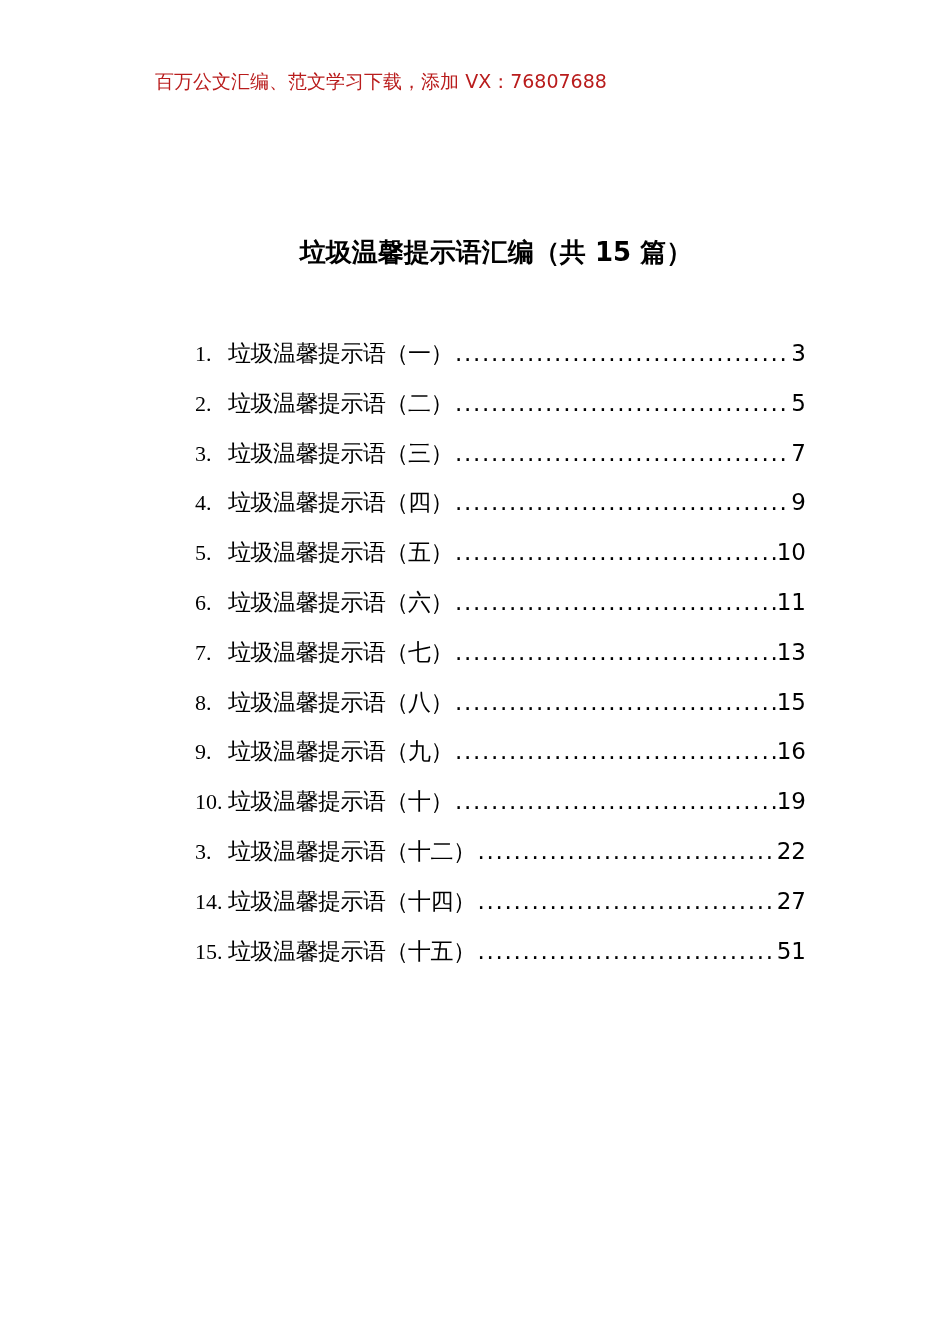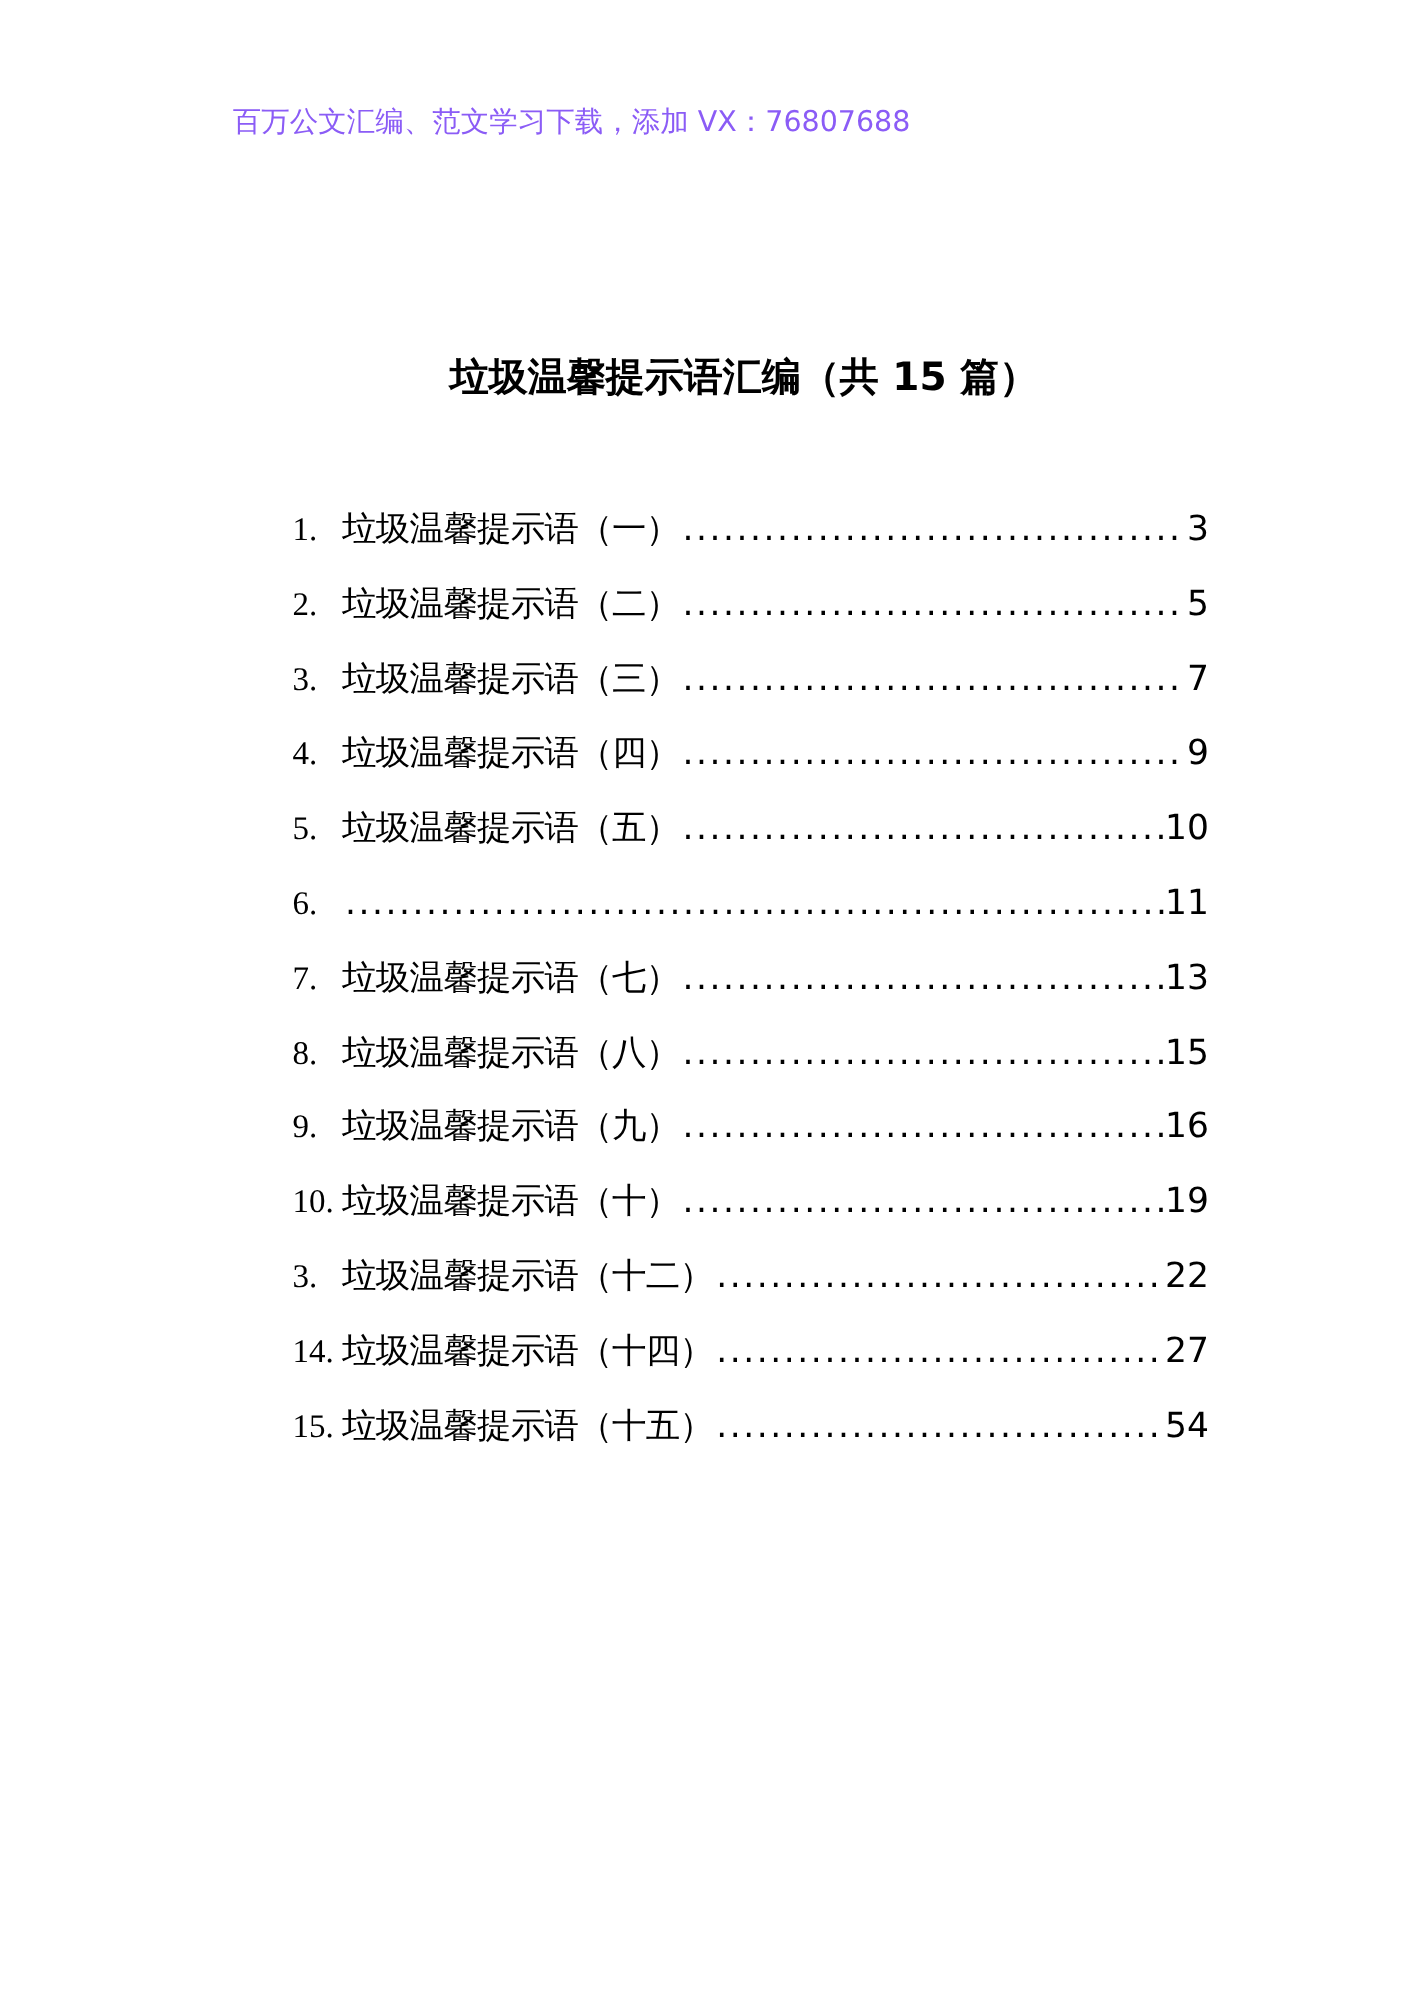--- a/index.html
+++ b/index.html
@@ -16,21 +16,21 @@
       color: #000000;
     }
     .header-note {
       position: absolute;
       top: 68px;
       left: 0;
       width: 762px;
       text-align: center;
       font-family: "DejaVu Sans", sans-serif;
       font-size: 19px;
-      color: #8b5cf6;
+      color: #b91c1c;
       line-height: 26px;
       letter-spacing: 0px;
     }
     .doc-title {
       position: absolute;
       top: 234px;
       left: 0;
       width: 992px;
       text-align: center;
       font-family: "DejaVu Sans", sans-serif;
@@ -116,20 +116,21 @@
     <span class="toc-page">9</span>
   </div>
   <div class="toc-row">
     <span class="toc-num">5.</span>
     <span class="toc-text">垃圾温馨提示语（五）</span>
     <span class="toc-leader"></span>
     <span class="toc-page">10</span>
   </div>
   <div class="toc-row">
     <span class="toc-num">6.</span>
+    <span class="toc-text">垃圾温馨提示语（六）</span>
     <span class="toc-leader"></span>
     <span class="toc-page">11</span>
   </div>
   <div class="toc-row">
     <span class="toc-num">7.</span>
     <span class="toc-text">垃圾温馨提示语（七）</span>
     <span class="toc-leader"></span>
     <span class="toc-page">13</span>
   </div>
   <div class="toc-row">
@@ -159,15 +160,15 @@
   <div class="toc-row">
     <span class="toc-num">14.</span>
     <span class="toc-text">垃圾温馨提示语（十四）</span>
     <span class="toc-leader"></span>
     <span class="toc-page">27</span>
   </div>
   <div class="toc-row">
     <span class="toc-num">15.</span>
     <span class="toc-text">垃圾温馨提示语（十五）</span>
     <span class="toc-leader"></span>
-    <span class="toc-page">54</span>
+    <span class="toc-page">51</span>
   </div>
 </div>
 
 </body></html>

